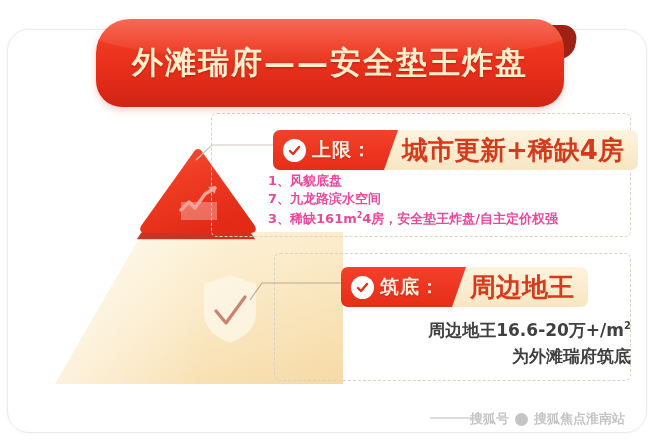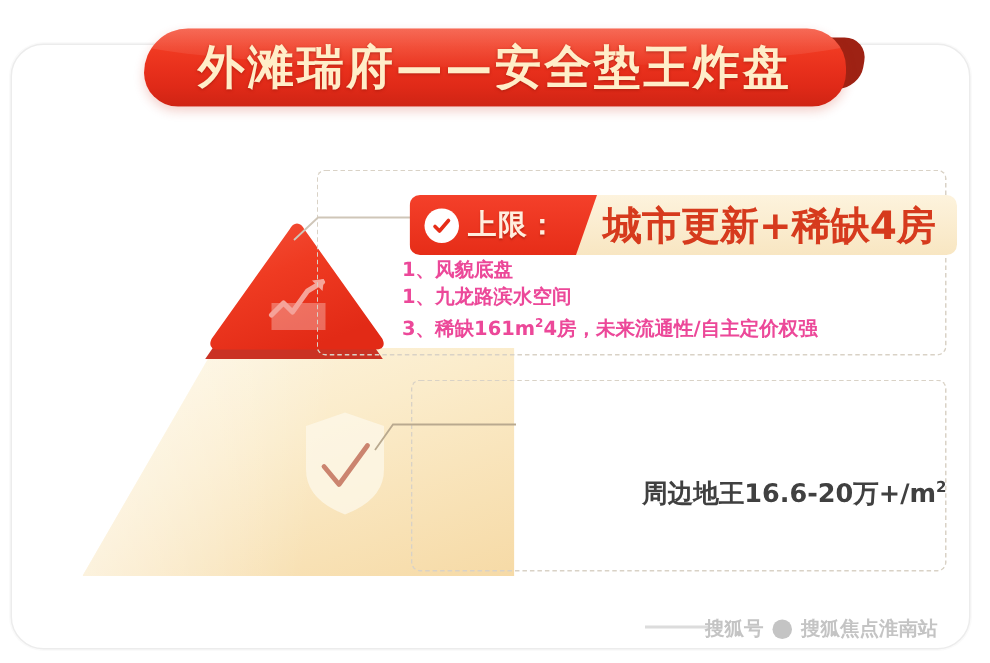--- a/index.html
+++ b/index.html
@@ -54,21 +54,21 @@
     height: 34px;
     background: #9e2214;
     border-radius: 0 16px 14px 0;
     transform: skewX(-10deg);
     z-index: 1;
   }
   .banner {
     position: absolute;
     left: 0; top: 0;
     width: 468px;
-    height: 52px;
+    height: 88px;
     z-index: 2;
     border-radius: 34px 30px 26px 26px;
     background:
       linear-gradient(180deg,
         #f44a32 0%,
         #f03a22 26%,
         #e8301c 52%,
         #e02a18 74%,
         #cf2414 100%);
     box-shadow: 0 3px 7px rgba(200,40,20,0.22);
@@ -355,27 +355,41 @@
       </span>
       <span class="chip-red-label">上限：</span>
     </div>
     <div class="chip-cream">
       <span class="chip-cream-label">城市更新+稀缺4房</span>
     </div>
   </div>
 
   <div class="bullets">
     <div>1、风貌底盘</div>
-    <div>1、九龙路滨水空间</div>
-    <div><span>3、稀缺161m</span><sup>2</sup><span>4房，未来流通性/自主定价权强</span></div>
-  </div>
-
+    <div>7、九龙路滨水空间</div>
+    <div><span>3、稀缺161m</span><sup>2</sup><span>4房，安全垫王炸盘/自主定价权强</span></div>
+  </div>
+
+  <div class="chip chip-bottom">
+    <div class="chip-red">
+      <span class="check-badge">
+        <svg width="15" height="15" viewBox="0 0 15 15">
+          <path d="M3 8 L6 11 L12 4" fill="none" stroke="#e62d18" stroke-width="2.4" stroke-linecap="round" stroke-linejoin="round"></path>
+        </svg>
+      </span>
+      <span class="chip-red-label">筑底：</span>
+    </div>
+    <div class="chip-cream">
+      <span class="chip-cream-label">周边地王</span>
+    </div>
+  </div>
 
   <div class="bottom-text">
     <div><span>周边地王16.6-20万+/m</span><sup>2</sup></div>
+    <div>为外滩瑞府筑底</div>
   </div>
 
   <div class="wm-rule"></div>
   <div class="watermark">
     <span class="wm-text">搜狐号</span>
     <span class="wm-logo"></span>
     <span class="wm-text">搜狐焦点淮南站</span>
   </div>
 
 </div>

